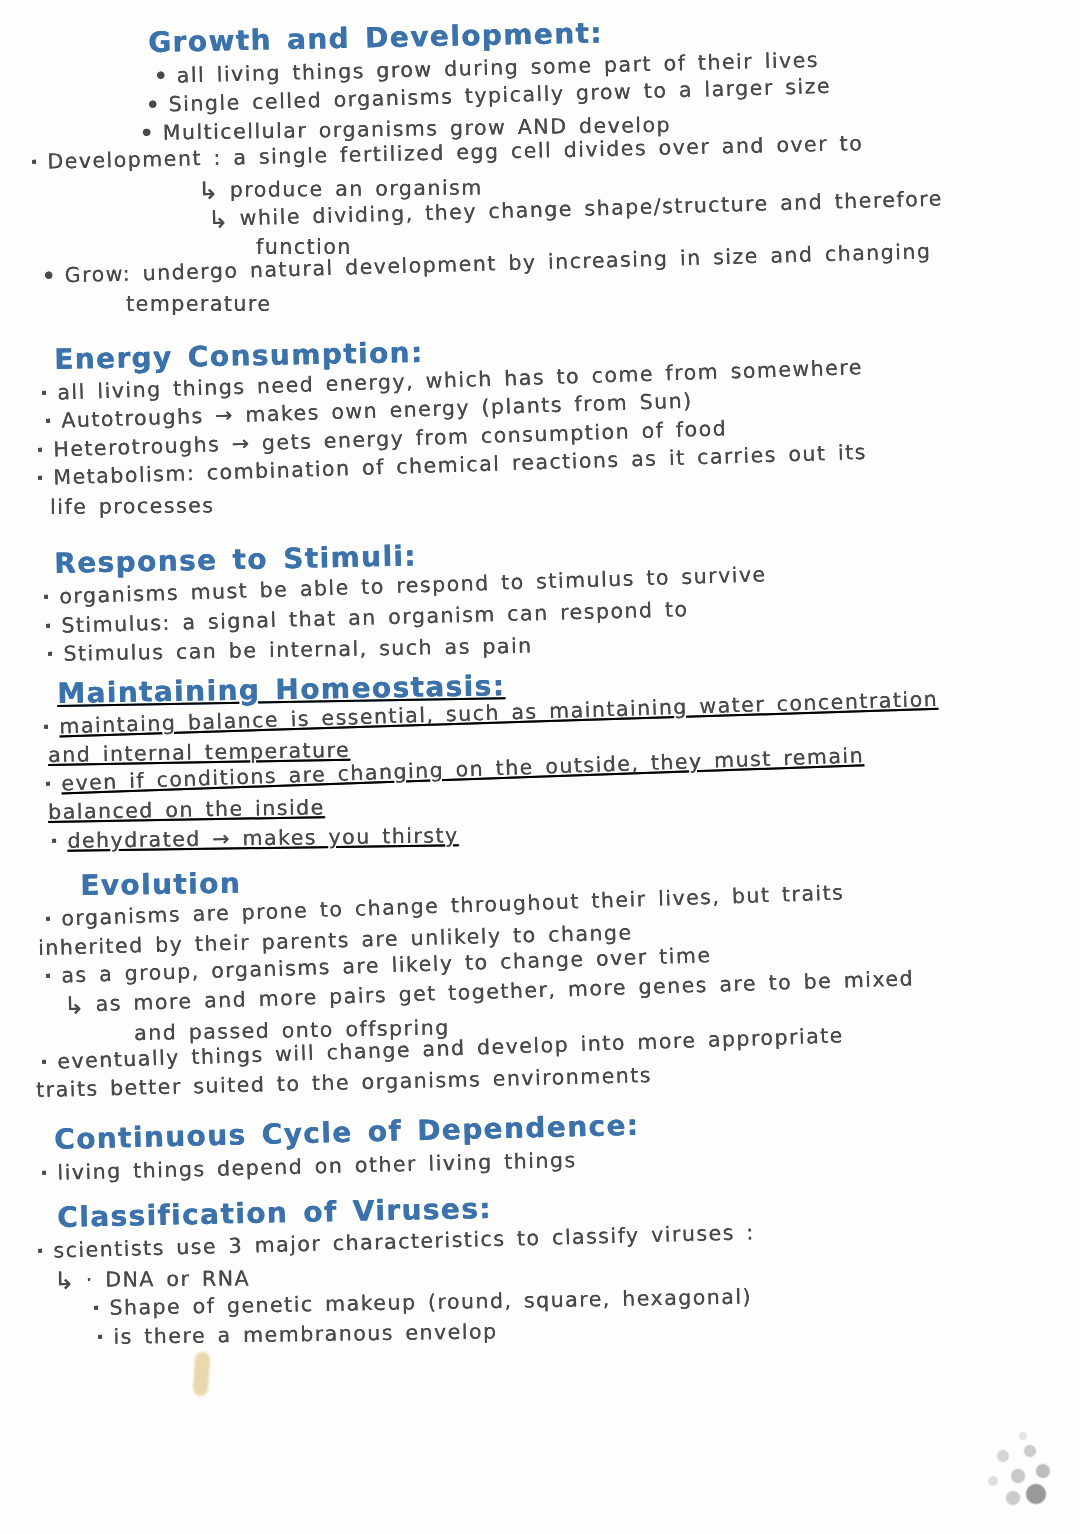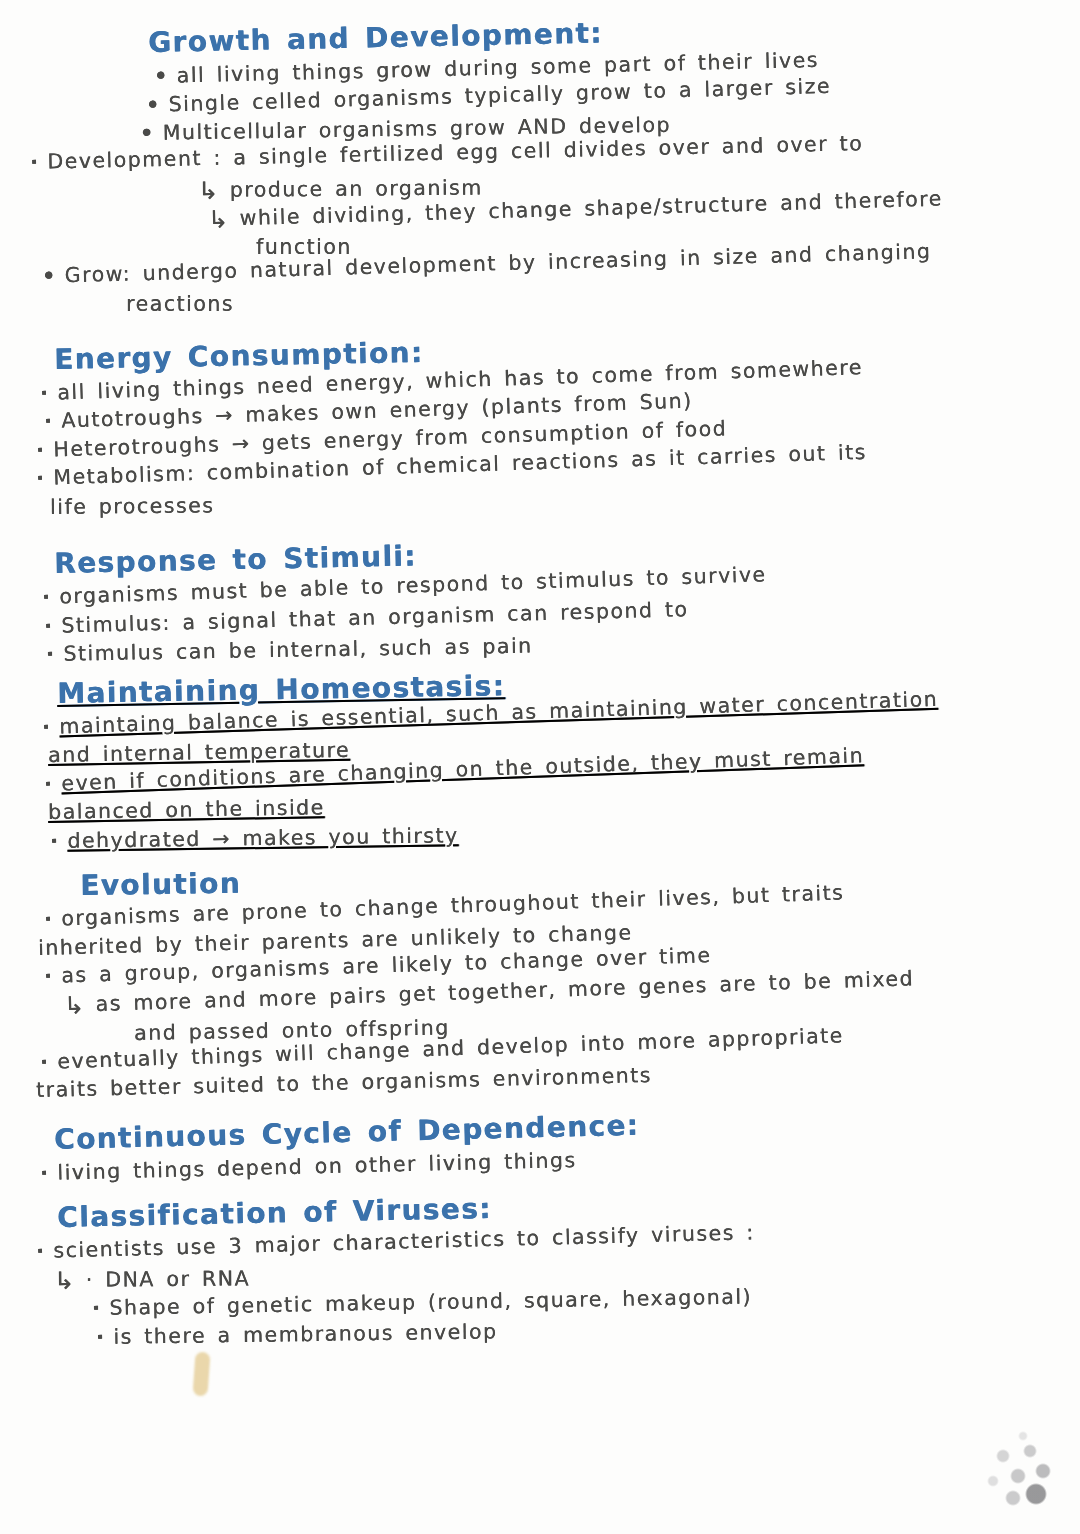--- a/index.html
+++ b/index.html
@@ -90,21 +90,21 @@
 <section class="section" style="margin-top: 0px;">
       <div class="heading" style="margin-left: 118px; transform: rotate(-1.2deg); color: rgb(59, 114, 171);">Growth and Development:</div>
       <div class="line" style="margin-left: 124px; transform: rotate(-1.4deg); color: rgb(74, 74, 72);"><span class="marker">•</span><span>all living things grow during some part of their lives</span></div>
       <div class="line" style="margin-left: 116px; transform: rotate(-1.6deg); color: rgb(74, 74, 72);"><span class="marker">•</span><span>Single celled organisms typically grow to a larger size</span></div>
       <div class="line" style="margin-left: 110px; transform: rotate(-0.9deg); color: rgb(74, 74, 72);"><span class="marker">•</span><span>Multicellular organisms grow </span><span class="u">AND</span><span> develop</span></div>
       <div class="line" style="margin-left: 0px; transform: rotate(-1.3deg); color: rgb(74, 74, 72);"><span class="marker">·</span><span>Development : a single fertilized egg cell divides over and over to</span></div>
       <div class="line" style="margin-left: 168px; transform: rotate(-0.5deg); color: rgb(74, 74, 72);"><span class="marker hook">↳</span><span>produce an organism</span></div>
       <div class="line" style="margin-left: 178px; transform: rotate(-1.6deg); color: rgb(74, 74, 72);"><span class="marker hook">↳</span><span>while dividing, they change shape/structure and therefore</span></div>
       <div class="line" style="margin-left: 226px; transform: rotate(0deg); color: rgb(74, 74, 72);"><span>function</span></div>
       <div class="line" style="margin-left: 12px; transform: rotate(-1.6deg); color: rgb(74, 74, 72);"><span class="marker">•</span><span>Grow: undergo natural development by increasing in size and changing</span></div>
-      <div class="line" style="margin-left: 96px; transform: rotate(0deg); color: rgb(74, 74, 72);"><span>reactions</span></div>
+      <div class="line" style="margin-left: 96px; transform: rotate(0deg); color: rgb(74, 74, 72);"><span>temperature</span></div>
     </section>
     <section class="section" style="margin-top: 24px;">
       <div class="heading" style="margin-left: 24px; transform: rotate(-1.1deg); color: rgb(59, 114, 171);">Energy Consumption:</div>
       <div class="line" style="margin-left: 10px; transform: rotate(-1.8deg); color: rgb(74, 74, 72);"><span class="marker">·</span><span>all living things need energy, which has to come from somewhere</span></div>
       <div class="line" style="margin-left: 14px; transform: rotate(-1.8deg); color: rgb(74, 74, 72);"><span class="marker">·</span><span>Autotroughs → makes own energy (plants from Sun)</span></div>
       <div class="line" style="margin-left: 6px; transform: rotate(-1.8deg); color: rgb(74, 74, 72);"><span class="marker">·</span><span>Heterotroughs → gets energy from consumption of food</span></div>
       <div class="line" style="margin-left: 6px; transform: rotate(-1.8deg); color: rgb(74, 74, 72);"><span class="marker">·</span><span>Metabolism: combination of chemical reactions as it carries out its</span></div>
       <div class="line" style="margin-left: 20px; transform: rotate(-0.6deg); color: rgb(74, 74, 72);"><span>life processes</span></div>
     </section>
     <section class="section" style="margin-top: 26px;">

